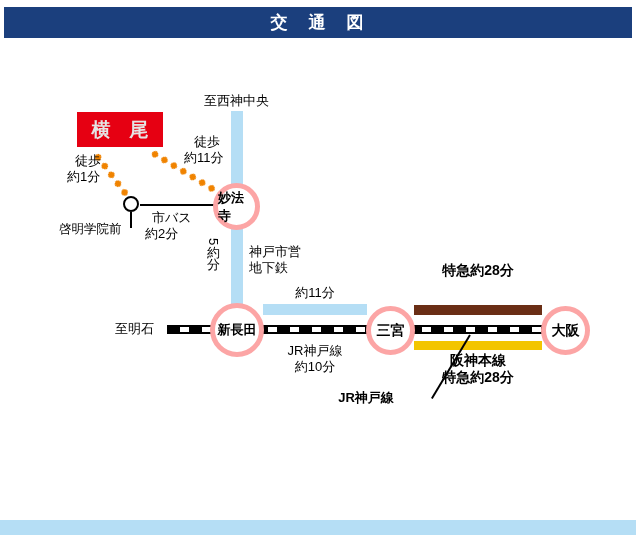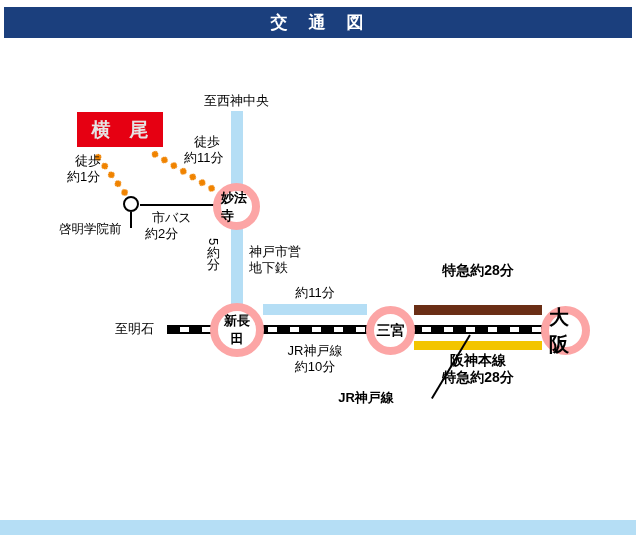--- a/index.html
+++ b/index.html
@@ -35,26 +35,26 @@
   .walk1 .i { margin-left:8px; }
 
   .bs-circle { position:absolute; left:123px; top:196px; width:16px; height:16px;
                border:2px solid #000; border-radius:50%; background:#fff; }
   .bs-pole { position:absolute; left:130px; top:212px; width:2px; height:16px; background:#000; }
   .keimei { left:59px; top:221px; font-size:12.5px; }
   .busline { position:absolute; left:140px; top:204px; width:76px; height:2px; background:#000; }
   .citybus { left:145px; top:210px; }
   .citybus .i { margin-left:7px; }
 
-  .station { position:absolute; background:#fff; border:8px solid #fca5a5; border-radius:50%;
+  .station { position:absolute; background:#fff; border:5px solid #fca5a5; border-radius:50%;
              display:flex; align-items:center; justify-content:center; font-weight:bold; font-size:13px; }
   .st-myohoji   { left:213px; top:183px; width:47px; height:47px; }
   .st-shinnagata{ left:210px; top:303px; width:54px; height:54px;text-align:center; }
   .st-sannomiya { left:366px; top:306px; width:49px; height:49px; font-size:14px; }
-  .st-osaka     { left:541px; top:306px; width:49px; height:49px; font-size:20px; }
+  .st-osaka     { left:541px; top:306px; width:49px; height:49px; font-size:14px; }
 
   .min5 { left:205px; top:236px; writing-mode:vertical-rl; letter-spacing:2px; }
   .subwayname { left:249px; top:244px; }
 
   .rail { position:absolute; left:167px; top:325px; width:401px; height:9px;
           border-top:2px solid #000; border-bottom:2px solid #000;
           background:repeating-linear-gradient(90deg,#000 0 13px,#fff 13px 22px); }
   .akashi { left:115px; top:321px; }
 
   .h-subway { position:absolute; left:263px; top:304px; width:104px; height:11px; background:#b5def5; }

